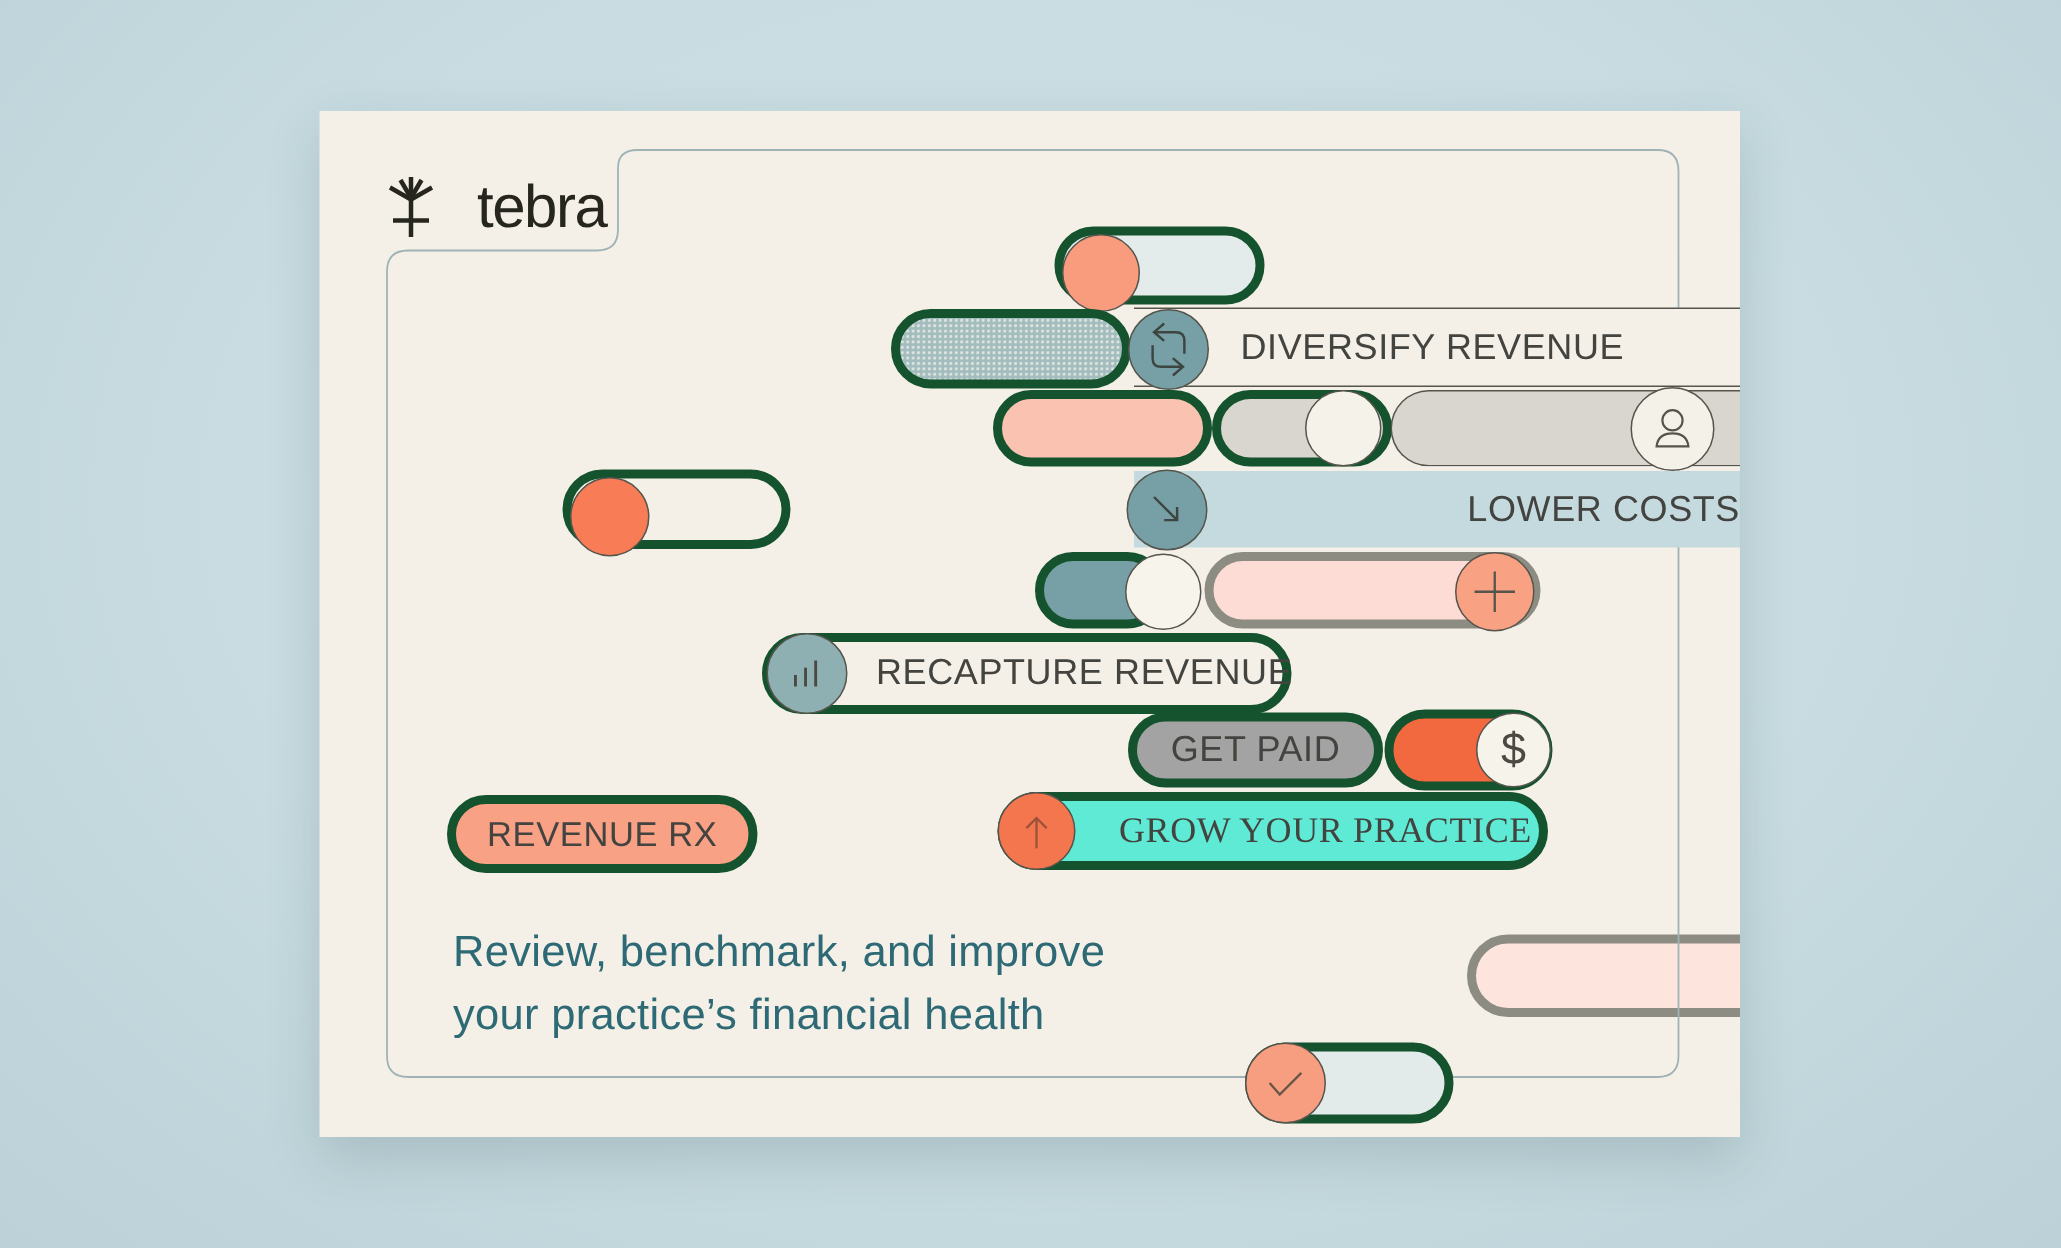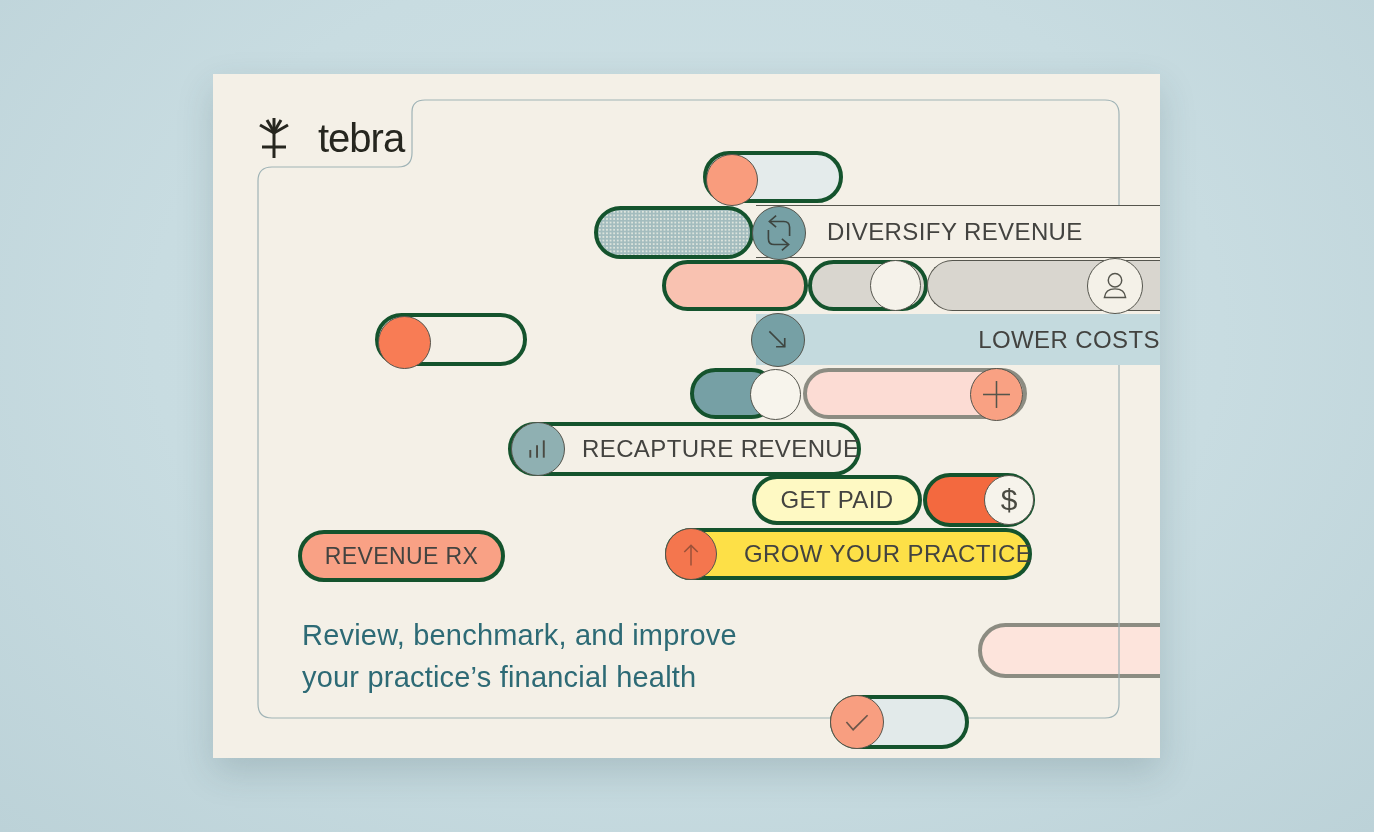--- a/index.html
+++ b/index.html
@@ -7,21 +7,21 @@
     position:relative; width:1374px; height:832px; overflow:hidden;
     background:radial-gradient(ellipse at 50% 40%, #cfe1e5 0%, #c8dce1 55%, #bcd2d8 100%);
     font-family:"Liberation Sans", sans-serif;
   }
   .abs{position:absolute;}
   .card{
     left:213px; top:74px; width:947px; height:684px;
     background:#f4f0e7; overflow:hidden;
     box-shadow:0 14px 34px rgba(40,65,72,0.18);
   }
-  .pill{border-radius:999px; border:4px solid #14532d; box-sizing:border-box;}
+  .pill{border-radius:999px; border:6px solid #14532d; box-sizing:border-box;}
   .circle{border-radius:50%; border:1px solid #55554d; box-sizing:border-box;
           display:flex; align-items:center; justify-content:center;}
   .bar{box-sizing:border-box; display:flex; align-items:center;}
   .lbl{font-size:24px; color:#434340; letter-spacing:0.4px; white-space:nowrap; line-height:1;}
   .lbl-center{width:100%; text-align:center;}
   .tagline{font-size:29px; line-height:42px; color:#2d6a75; letter-spacing:0.2px;}
   .logo-text{font-size:40px; font-weight:500; color:#26261f; letter-spacing:-1px; line-height:1;}
   .dotted{
     background-color:#a3bcbe;
     background-image:radial-gradient(circle at 1.6px 1.6px, #dde4dd 0.9px, rgba(0,0,0,0) 1.2px);
@@ -126,29 +126,29 @@
     <div class="abs circle" style="left:298px; top:348px; width:54px; height:54px; background:#8fb0b2;">
       <svg width="54" height="54" viewBox="-27 -27 54 54">
         <g stroke="#4a4a42" stroke-width="2" fill="none">
           <path d="M -8,9 V 1"></path>
             <path d="M -1,9 V -4"></path>
             <path d="M 6,9 V -9"></path>
         </g>
       </svg>
     </div>
 
-    <div class="abs pill bar" style="left:539px; top:401px; width:170px; height:50px; background:#fef9c3;">
+    <div class="abs pill bar" style="left:539px; top:401px; width:170px; height:50px; background:#a3a3a3;">
       <span class="lbl lbl-center">GET PAID</span>
     </div>
     <div class="abs pill" style="left:710px; top:399px; width:112px; height:54px; background:#f3693f;"></div>
     <div class="abs circle" style="left:771px; top:401px; width:50px; height:50px; background:#f6f3eb;">
       <span class="dollar">$</span>
     </div>
 
-    <div class="abs pill bar" style="left:452px; top:454px; width:367px; height:52px; background:#fde047;">
+    <div class="abs pill bar" style="left:452px; top:454px; width:367px; height:52px; background:#5eead4;font-family:Liberation Serif, serif;">
       <span class="lbl" style="margin-left:75px;">GROW YOUR PRACTICE</span>
     </div>
     <div class="abs circle" style="left:452px; top:454px; width:52px; height:52px; background:#f4764e;">
       <svg width="52" height="52" viewBox="-26 -26 52 52">
         <g stroke="#9c523a" stroke-width="1.6" fill="none">
           <path d="M 0,12 V -9"></path>
             <path d="M -7,-2 L 0,-9 L 7,-2"></path>
         </g>
       </svg>
     </div>

